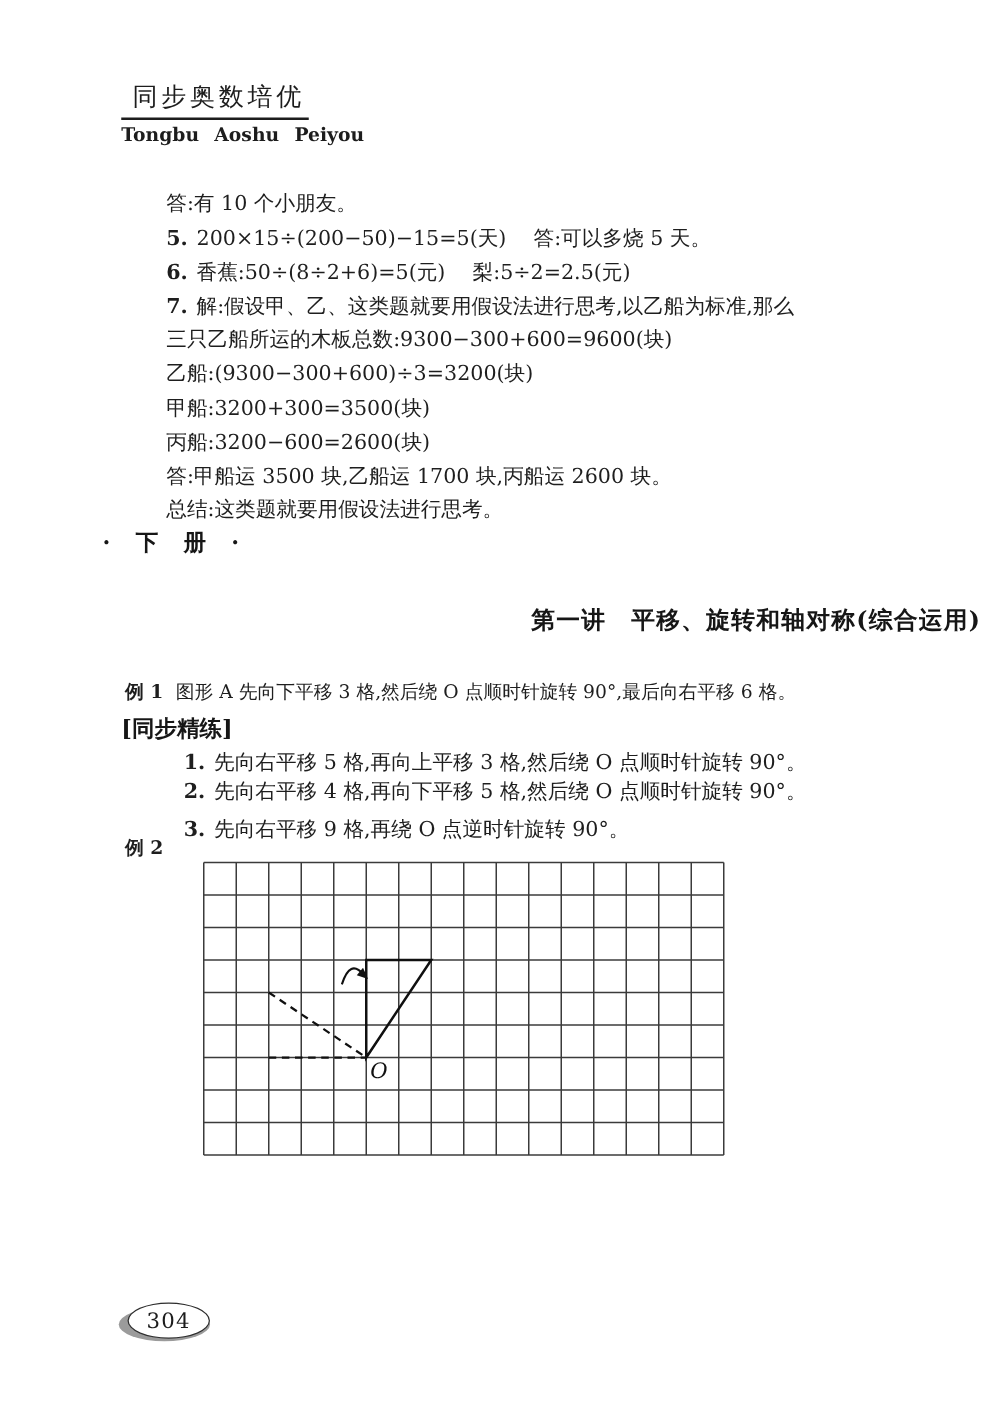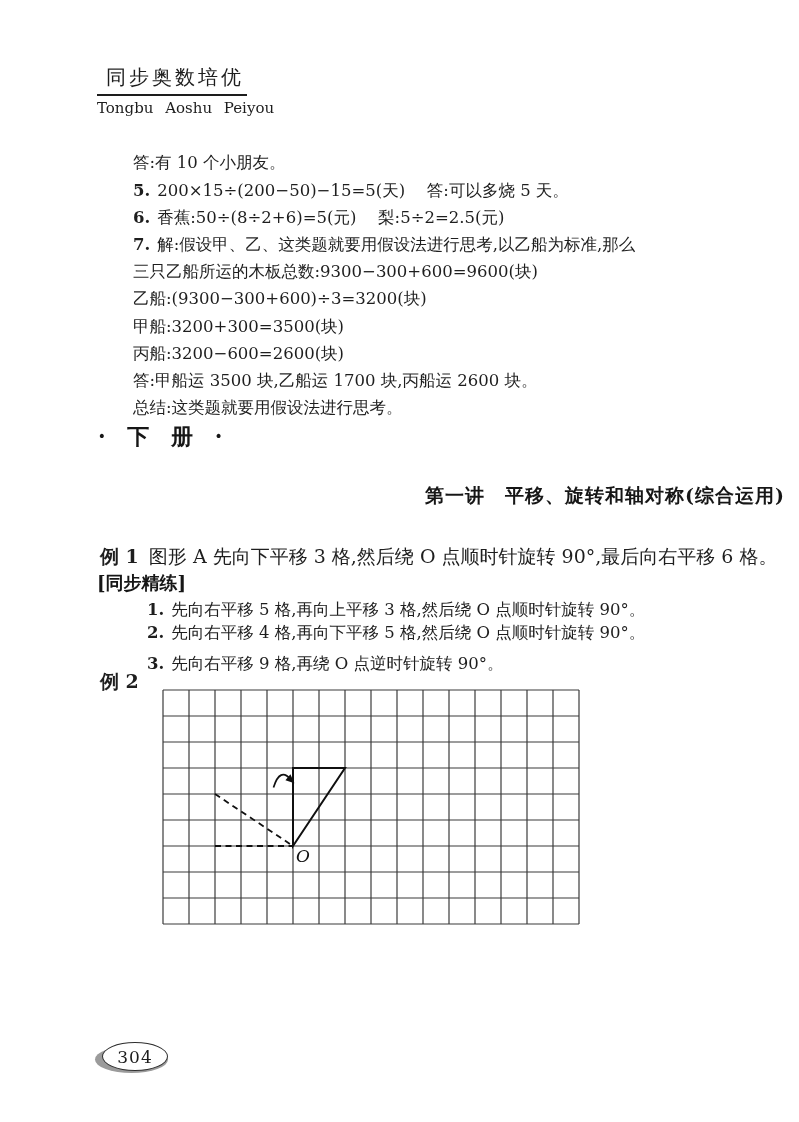--- a/index.html
+++ b/index.html
@@ -16,40 +16,40 @@
   .brand-cn {
     position: absolute; left: 106px; top: 64px;
     font-size: 20px; letter-spacing: 3px; color: #1d1d1d; font-family: Liberation Serif, serif;
   }
   .brand-rule {
     position: absolute; left: 97px; top: 94px;
     width: 150px; height: 2px; background: #1d1d1d;
   }
   .brand-en {
     position: absolute; left: 97px; top: 99px;
-    font-size: 15px; font-weight: normal; word-spacing: 7px; color: #1d1d1d;
+    font-size: 15px; font-weight: bold; word-spacing: 7px; color: #1d1d1d;
   }
   
   .line {
     position: absolute; left: 133px;
     font-size: 16.5px; line-height: 22px; white-space: nowrap; color: #1e1e1e;
   }
   .line .num { font-weight: bold; margin-right: 7px; }
   .line .num:empty { margin-right: 0; }
   .volume {
-    position: absolute; left: 98px; top: 422px;
-    font-size: 22px; font-weight: bold; letter-spacing: 7px; color: #161616;
+    position: absolute; left: 82px; top: 422px;
+    font-size: 18px; font-weight: bold; letter-spacing: 7px; color: #161616;
   }
   .lecture {
     position: absolute; left: 0; top: 483px; width: 785px;
     text-align: right; font-size: 19px; font-weight: bold; color: #161616;
     letter-spacing: 1px;
   }
   .example-line {
-    position: absolute; font-size: 19px; white-space: nowrap; color: #1e1e1e;
+    position: absolute; font-size: 15px; white-space: nowrap; color: #1e1e1e;
   }
   .example-label { font-weight: bold; margin-right: 10px; }
   .practice-head {
     position: absolute; left: 97px; top: 571px;
     font-size: 18px; font-weight: bold; color: #161616;
   }
   .practice-item {
     position: absolute; left: 147px;
     font-size: 16.5px; white-space: nowrap; color: #1e1e1e;
   }

